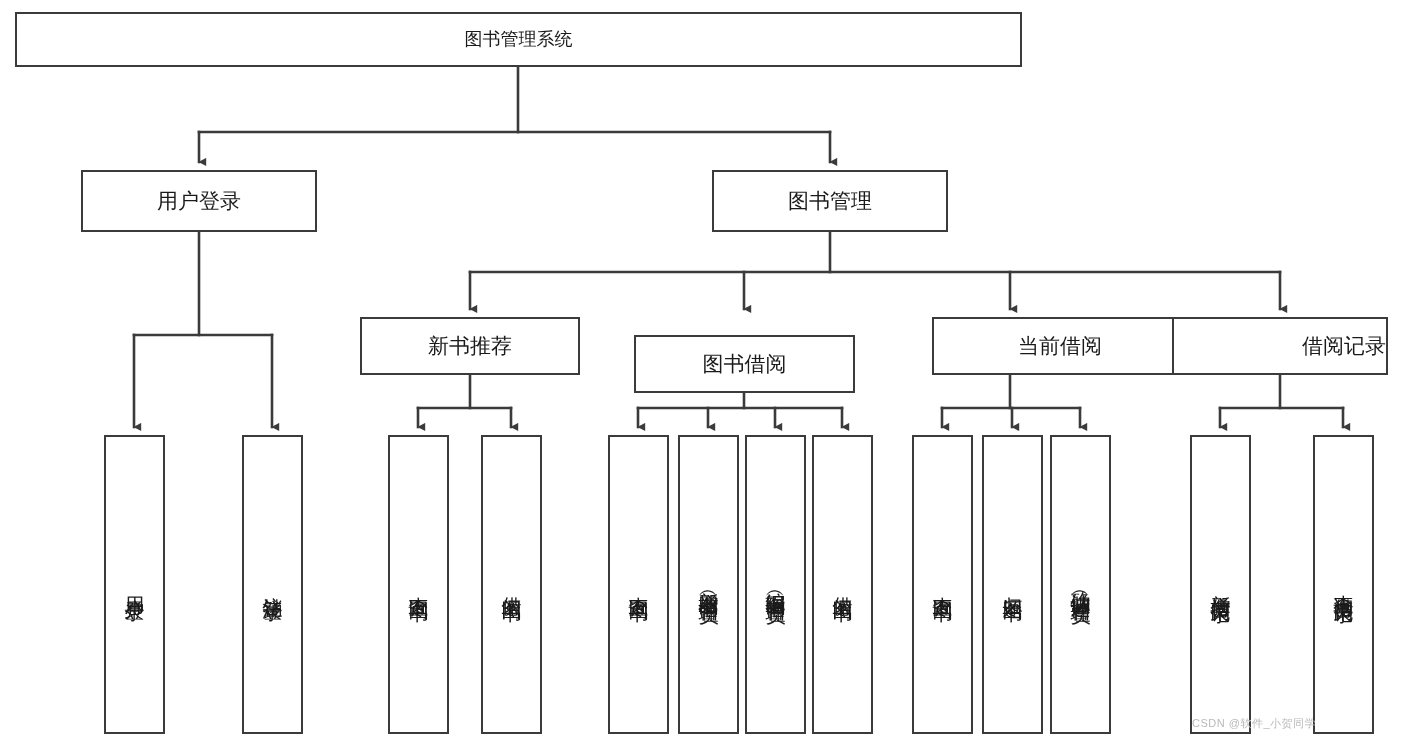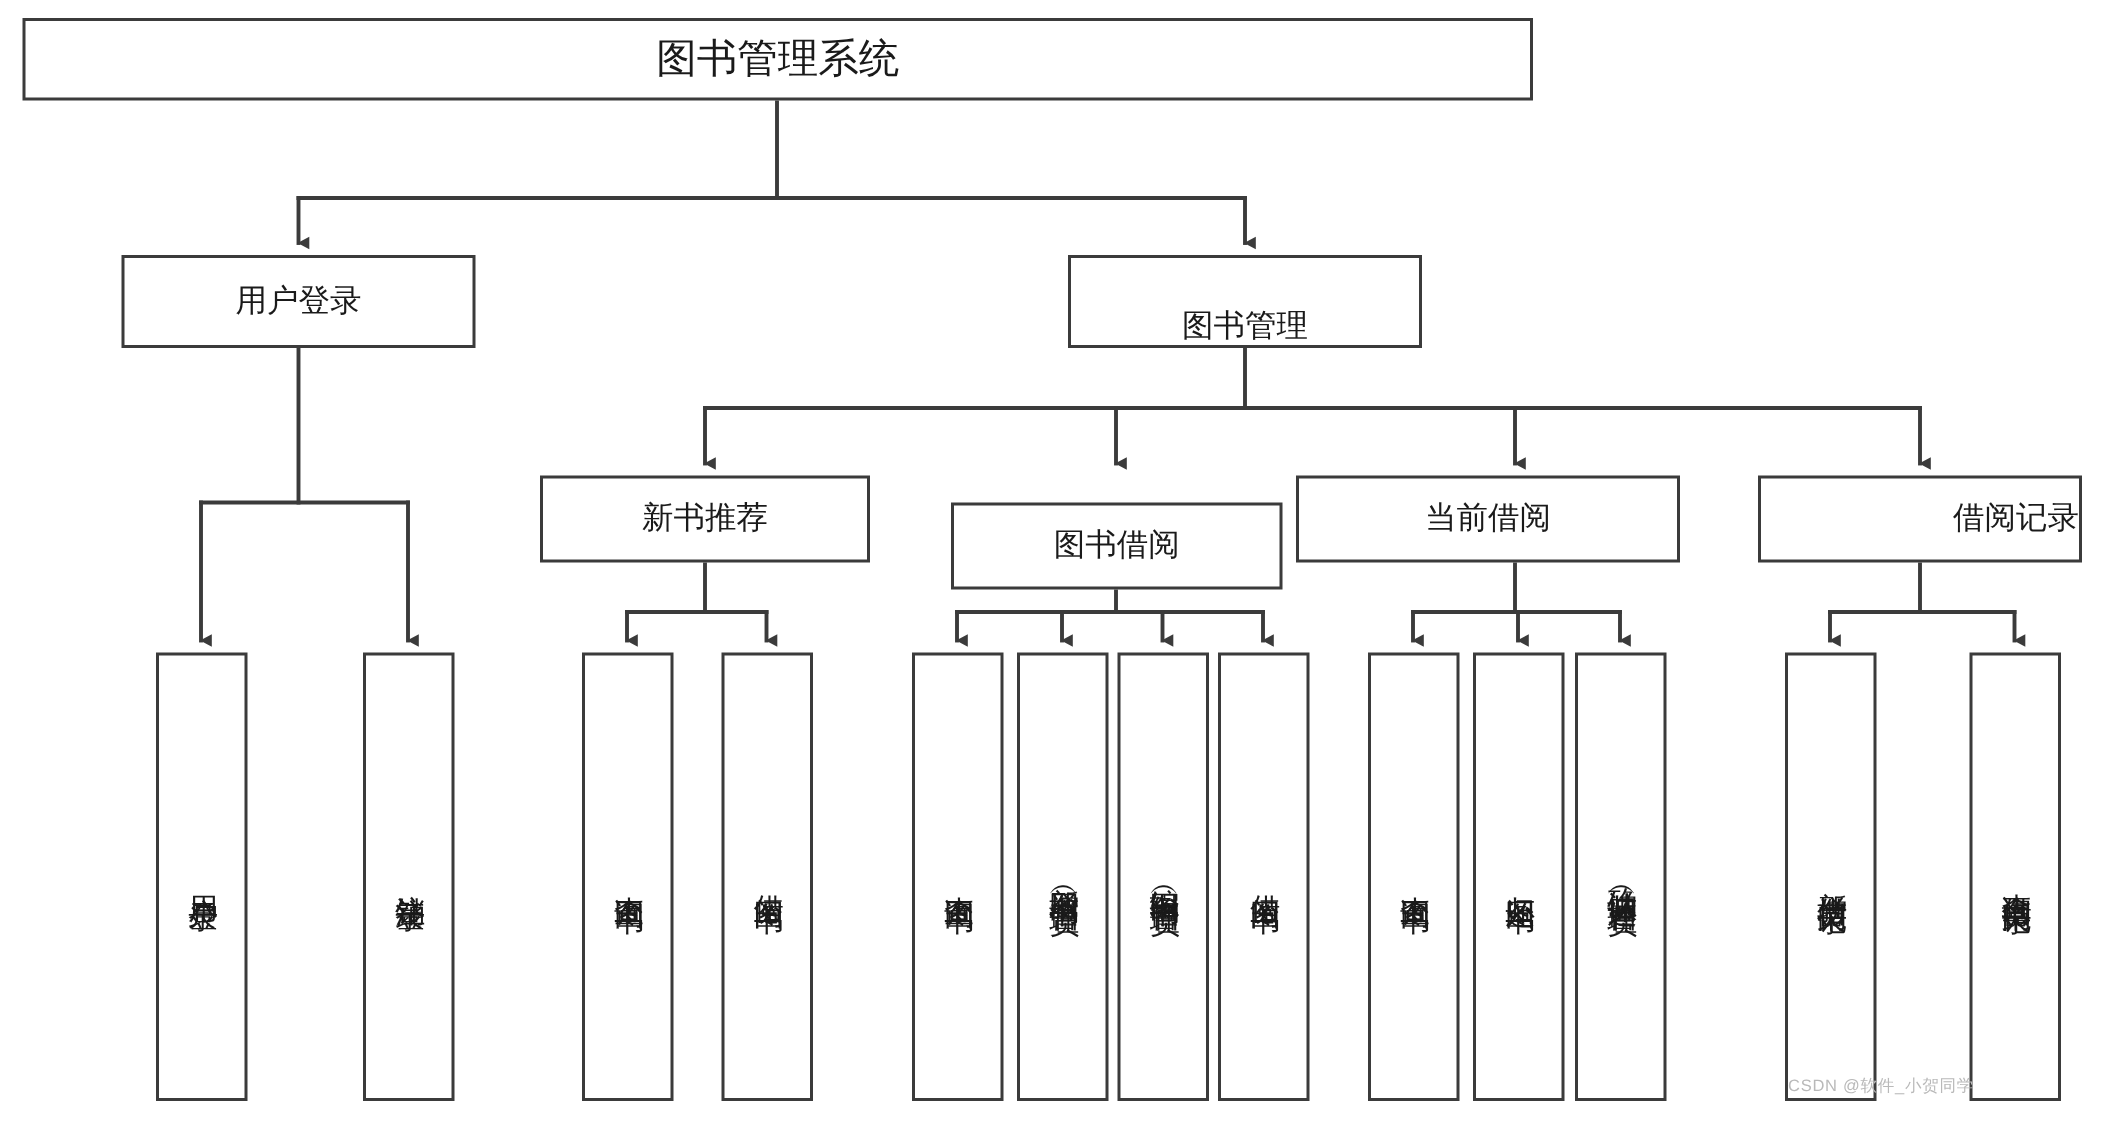--- a/index.html
+++ b/index.html
@@ -32,21 +32,21 @@
     align-items: center;
     justify-content: center;
     text-align: center;
     line-height: 1.15;
     z-index: 2;
   }
   .node.h {
     font-size: 21px;
   }
   .node.root {
-    font-size: 27px;
+    font-size: 18px;
   }
   .node.leaf {
     font-size: 20px;
     writing-mode: vertical-rl;
     text-orientation: upright;
     letter-spacing: 2px;
     align-items: center;
     justify-content: center;
     padding: 4px 0;
   }
@@ -119,31 +119,31 @@
     </g>
   </svg>
 
   <div class="node root" style="left:15px; top:12px; width:1007px; height:55px;">
     <span class="lbl">图书管理系统</span>
   </div>
 
   <div class="node h" style="left:81px; top:170px; width:236px; height:62px;">
     <span class="lbl">用户登录</span>
   </div>
-  <div class="node h" style="left:712px; top:170px; width:236px; height:62px;align-items:flex-end;">
+  <div class="node h" style="left:712px; top:170px; width:236px; height:62px;">
     <span class="lbl">图书管理</span>
   </div>
 
   <div class="node h" style="left:360px; top:317px; width:220px; height:58px;">
     <span class="lbl">新书推荐</span>
   </div>
   <div class="node h" style="left:634px; top:335px; width:221px; height:58px;">
     <span class="lbl">图书借阅</span>
   </div>
-  <div class="node h" style="left:864px; top:317px; width:256px; height:58px;">
+  <div class="node h" style="left:932px; top:317px; width:256px; height:58px;">
     <span class="lbl">当前借阅</span>
   </div>
   <div class="node h" style="left:1172px; top:317px; width:216px; height:58px;justify-content:flex-end;">
     <span class="lbl">借阅记录</span>
   </div>
 
   <div class="node leaf" style="left:104px; top:435px; width:61px; height:299px;">
     <span class="lbl">用户登录</span>
   </div>
   <div class="node leaf" style="left:242px; top:435px; width:61px; height:299px;">

